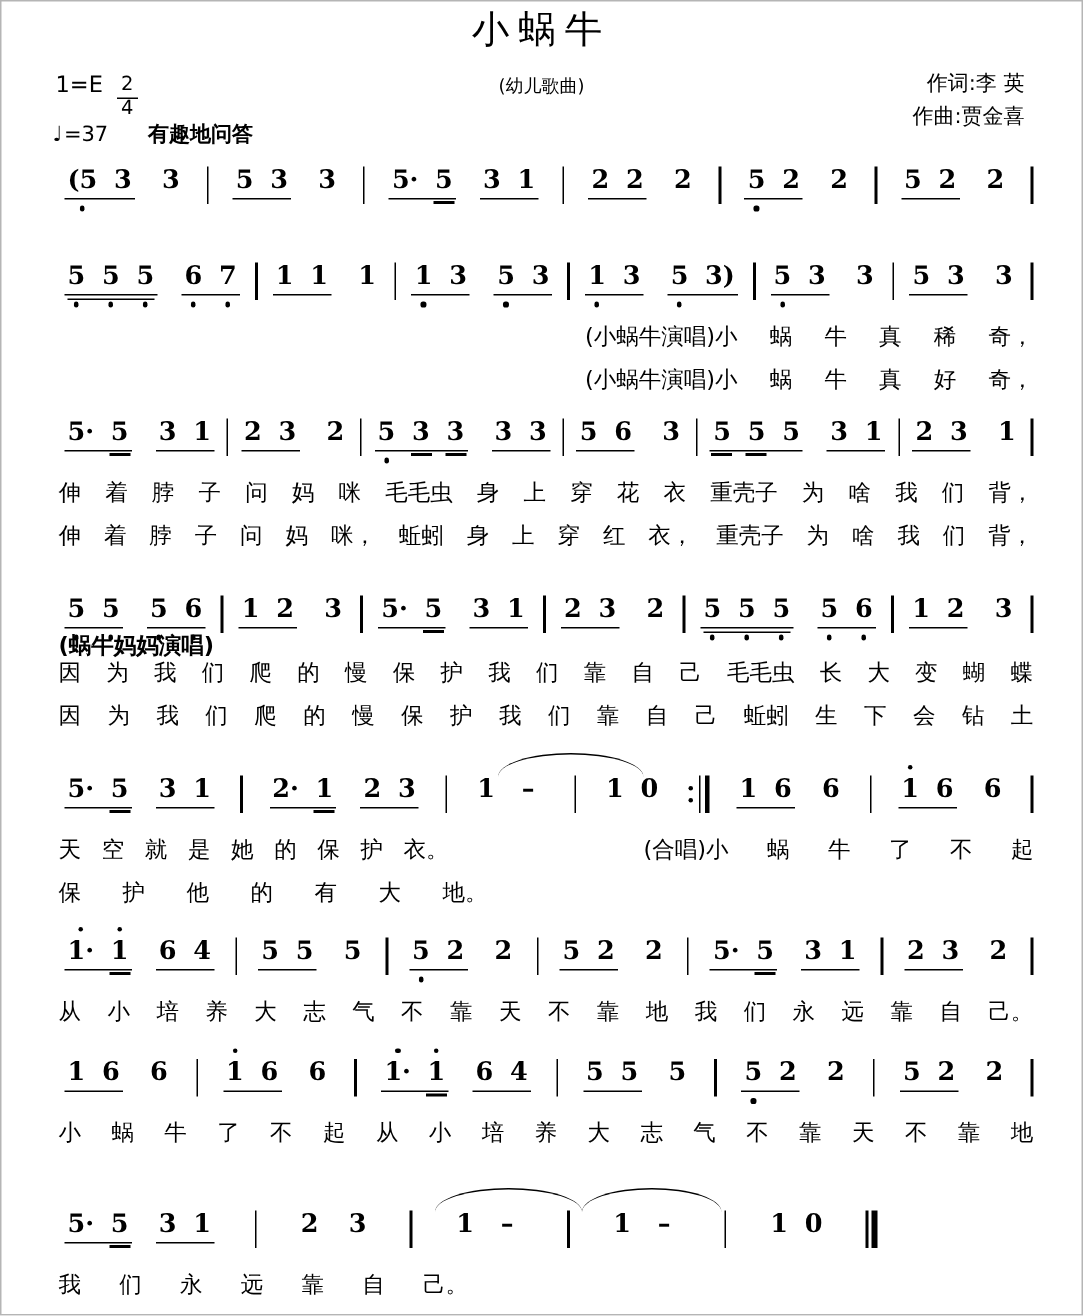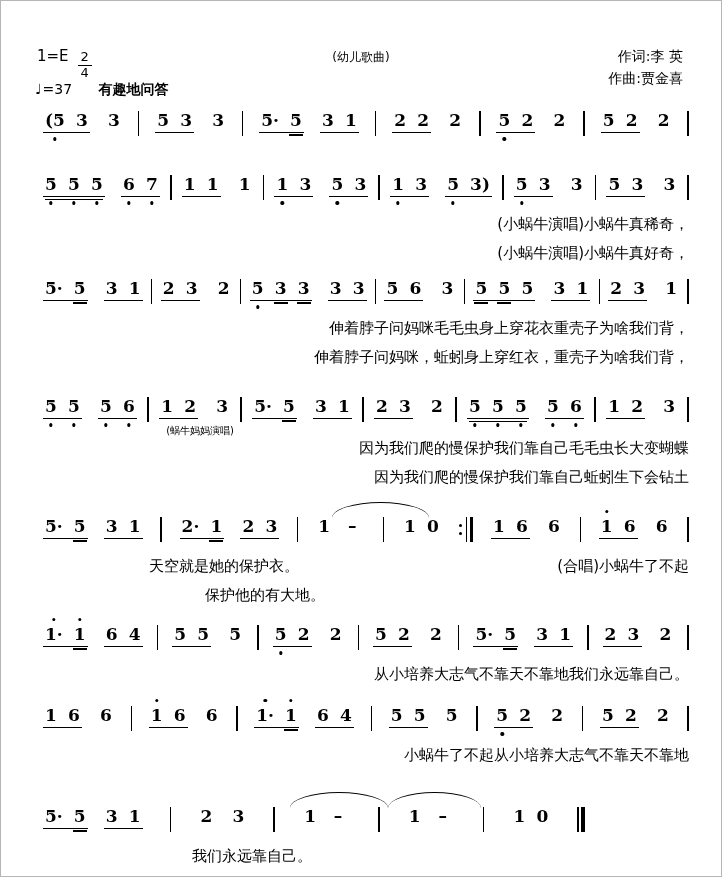--- a/index.html
+++ b/index.html
@@ -45,29 +45,30 @@
   .brep .rd{display:flex;flex-direction:column;justify-content:center;gap:5px;margin-right:4px;}
   .brep .rd i{width:3.2px;height:3.2px;border-radius:50%;background:#000;}
   .thin{width:1.5px;background:#000;}
   .thick{width:3.5px;background:#000;margin-left:2.5px;}
   
   .slur{position:absolute;top:-15px;height:15px;border-top:1.6px solid #000;
         border-radius:50% 50% 0 0 / 100% 100% 0 0;}
   
   .lyrics{display:flex;justify-content:space-between;font-size:15px;line-height:27px;margin-top:2px;}
   .lyrics.right{justify-content:flex-end;}
-  .lyrics.tight{line-height:13px;margin:-7px 0 -4px;font-size:10px;}
-  .lyr-col{display:inline-flex;justify-content:flex-end;}
+  .lyrics.tight{line-height:13px;margin:-7px 0 -4px;font-size:15px;font-weight:bold;}
+  .lyr-col{display:inline-flex;justify-content:space-between;}
   .syl{white-space:pre;}
 </style>
 </head>
 <body>
 
 <div class="page">
   <div class="header">
+    <h1 class="title">小蜗牛</h1>
     <div class="subtitle">(幼儿歌曲)</div>
     <div class="credits">
       <div>作词:李  英</div>
       <div>作曲:贾金喜</div>
     </div>
     <div class="keyline">
       <span>1=E</span>
       <span class="meter">
         <span class="num">2</span>
         <span class="den">4</span>

